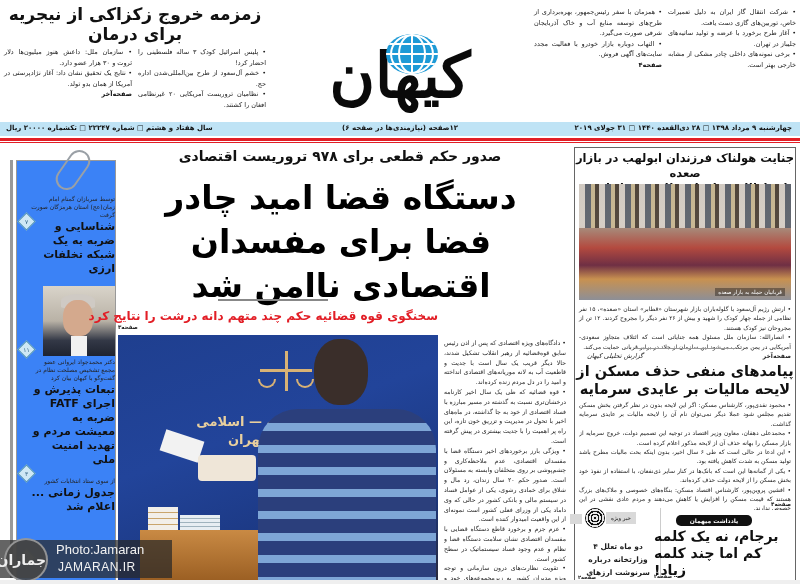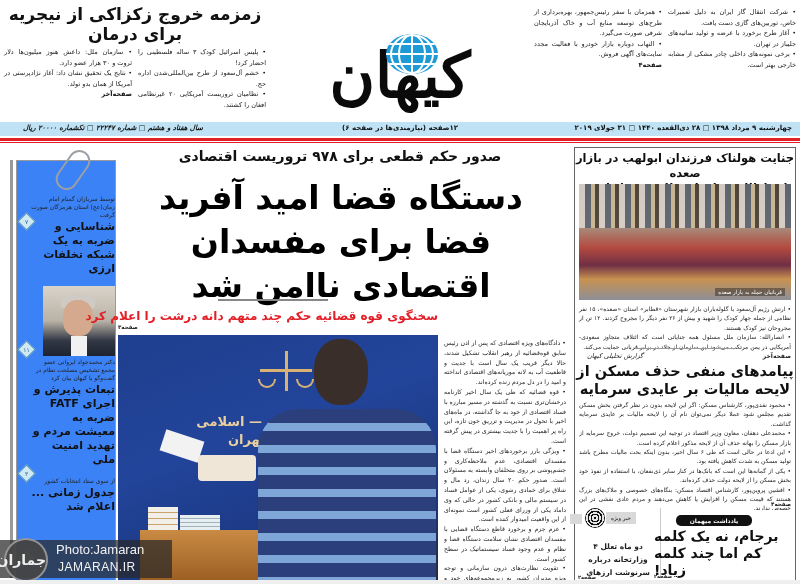--- a/index.html
+++ b/index.html
@@ -22,21 +22,21 @@
   .logo-globe .lat { position: absolute; left: 0; width: 100%; height: 2px; background: #fff; }
   .logo-globe .lon { position: absolute; top: 0; height: 100%; width: 2px; background: #fff; }
   .logo-globe .ring { position: absolute; top: 0; height: 100%; border: 2px solid #fff; border-radius: 50%; }
   .logo-text { position: absolute; left: 0; top: 26px; width: 224px; text-align: center; font-family: "DejaVu Serif", serif; font-size: 62px; font-weight: bold; color: #0a0a0a; letter-spacing: -2px; line-height: 80px; }
 
   
   .datebar { position: absolute; left: 0; top: 122px; width: 800px; height: 14px; background: #bfe3f5; font-size: 7px; font-weight: bold; color: #111; }
   .datebar span { position: absolute; top: 2px; white-space: nowrap; }
   .db-right { right: 8px; }
   .db-center { left: 300px; width: 200px; text-align: center; }
-  .db-left { left: 23px; font-style: italic; }
+  .db-left { left: 6px; }
   .redline { position: absolute; left: 0; top: 138px; width: 800px; height: 3px; background: #e21e26; }
   .redline2 { position: absolute; left: 0; top: 142px; width: 800px; height: 1px; background: #e21e26; }
 
   
   .sidebar { position: absolute; left: 16px; top: 160px; width: 100px; height: 474px; background: #3b82f6; border: 1px solid #999; }
   .sb-rail { position: absolute; left: 10px; top: 160px; width: 3px; height: 418px; background: #999; }
   .sb-inner { position: absolute; left: 14px; top: 0; width: 84px; padding-top: 26px; }
   .sb-kicker { font-size: 6px; line-height: 8px; color: #222; }
   .sb-title { font-size: 11px; font-weight: bold; line-height: 14px; color: #111; margin-top: 1px; }
   .sb-photo { width: 72px; height: 70px; margin: 10px 0 2px 6px; background: linear-gradient(180deg, #d9d4ca 0%, #b9b2a6 50%, #333846 78%, #1e2330 100%); position: relative; overflow: hidden; }
@@ -191,25 +191,25 @@
       <span>۳</span>
     </div>
   <div class="sb-diamond" style="top:390px">
       <span>۲</span>
     </div>
 </div>
 <div class="clip"></div>
 
 <div class="lead-kicker">صدور حکم قطعی برای ۹۷۸ تروریست اقتصادی</div>
 <div class="lead-title">
-  <div>دستگاه قضا امید آفرید</div>
+  <div>دستگاه قضا امید چادر</div>
   <div>فضا برای مفسدان اقتصادی ناامن شد</div>
 </div>
 <div class="lead-rule"></div>
-<div class="lead-sub">سخنگوی قوه قضائیه حکم چند متهم دانه درشت را اعلام کرد</div>
+<div class="lead-sub">سخنگوی قوه قضائیه حکم چند متهم دانه درشت را نتایج کرد</div>
 <div class="lead-ref-small">صفحه۳</div>
 
 <div class="court-photo">
   <div class="emblem">
     <div class="post"></div>
     <div class="beam"></div>
     <div class="pan" style="left:2px"></div>
     <div class="pan" style="left:40px"></div>
   </div>
   <div class="court-text">قوه قضاییه — اسلامی استان تهران</div>

